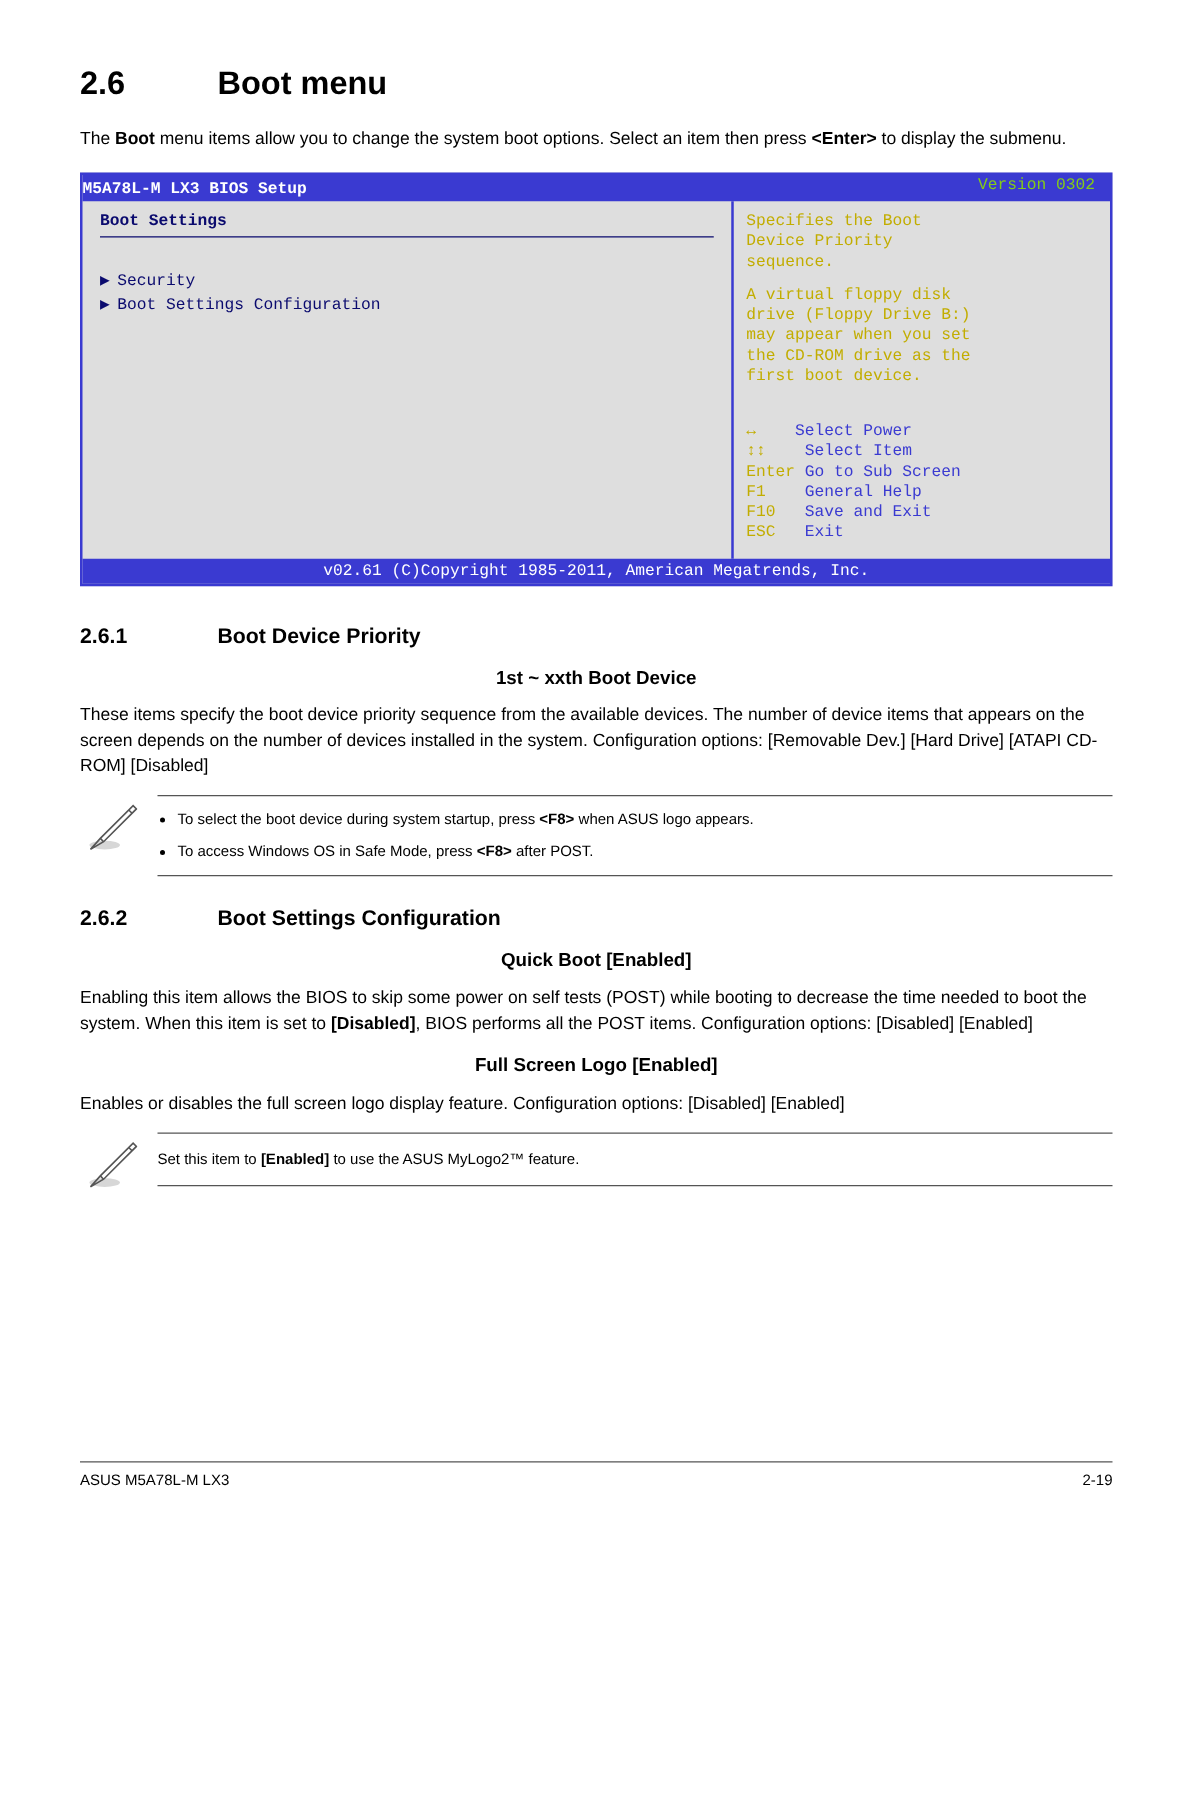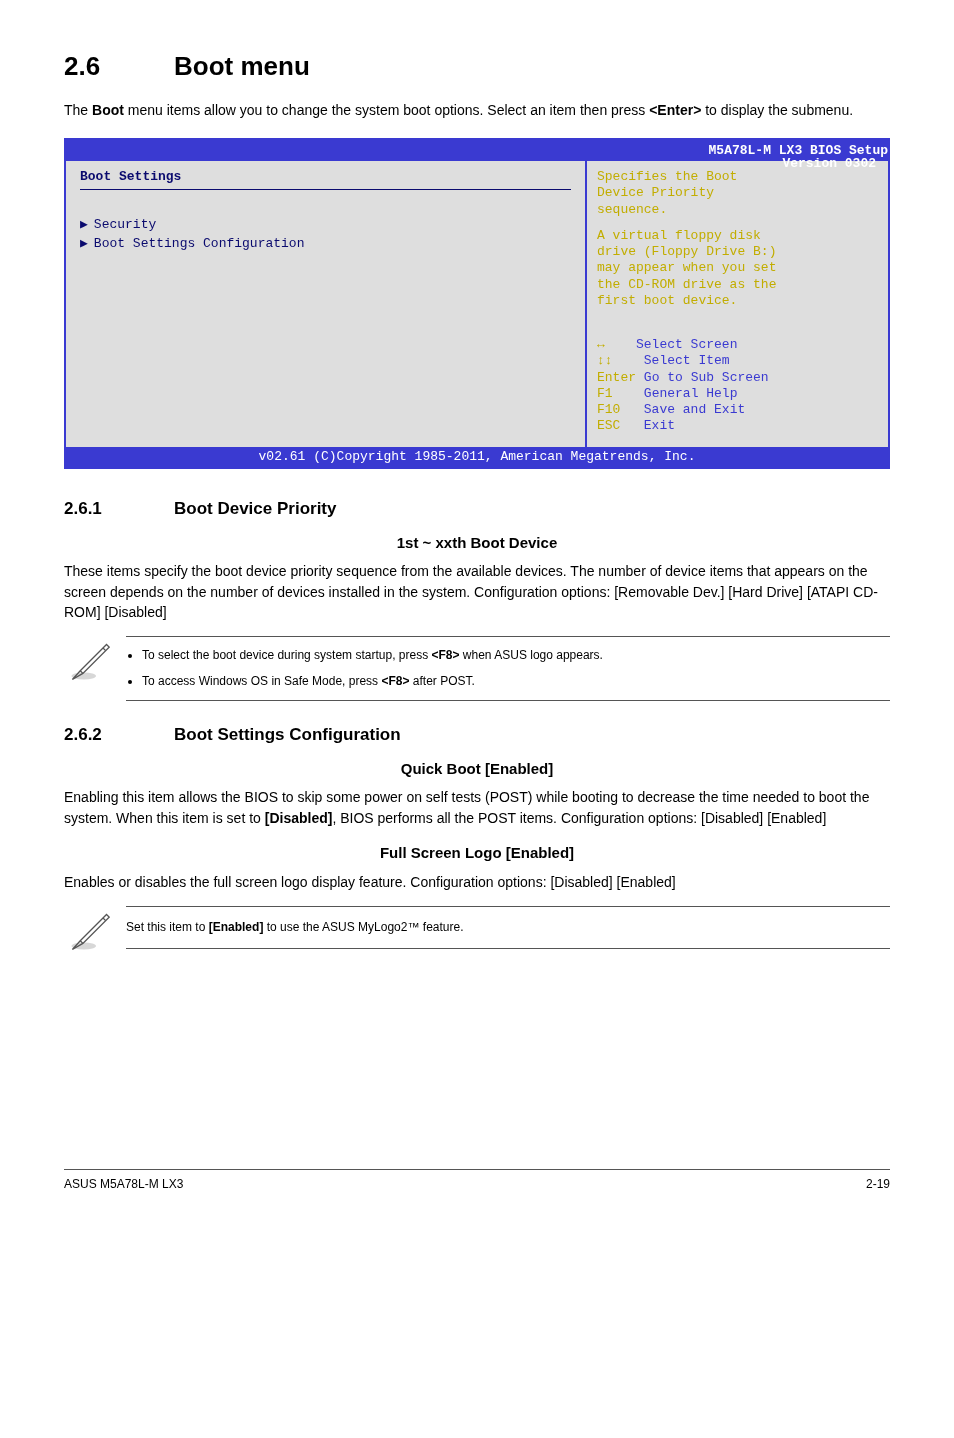--- a/index.html
+++ b/index.html
@@ -25,22 +25,22 @@
     font-size: 13px;
     line-height: 1.25;
     margin-bottom: 28px;
   }
   .bios-top {
     background: #3a3ad1;
     color: #fff;
     position: relative;
     padding: 3px 0 2px;
   }
-  .bios-top .title { text-align: right; color: #fff; font-weight: bold; }
-  .bios-top .version { position: absolute; right: 12px; top: 16px; color: #ffffff; font-weight: bold; }
+  .bios-top .title { text-align: left; color: #fff; font-weight: bold; }
+  .bios-top .version { position: absolute; right: 12px; top: 0; color: #84cc16; font-weight: normal; }
   .bios-tabs {
     color: #fff;
     padding: 2px 18px 3px;
   }
   .bios-tabs span { margin-right: 44px; }
   .bios-tabs .tab-boot { background: #dedede; color: #0a0a6e; padding: 1px 6px 2px; display: inline-block; }
 
   .bios-body { display: flex; }
   .bios-left {
     flex: 1;
@@ -138,21 +138,21 @@
       <div class="yellow">Specifies the Boot</div>
       <div class="yellow">Device Priority</div>
       <div class="yellow">sequence.</div>
       <div style="height:10px"></div>
       <div class="yellow">A virtual floppy disk</div>
       <div class="yellow">drive (Floppy Drive B:)</div>
       <div class="yellow">may appear when you set</div>
       <div class="yellow">the CD-ROM drive as the</div>
       <div class="yellow">first boot device.</div>
       <div style="height:28px"></div>
-      <div class="help-line"><span class="yellow">↔    </span><span>Select Screen</span></div>
+      <div class="help-line"><span class="yellow">↔    </span><span>Select Power</span></div>
       <div class="help-line"><span class="yellow">↕↕    </span><span>Select Item</span></div>
       <div class="help-line"><span class="yellow">Enter</span> <span>Go to Sub Screen</span></div>
       <div class="help-line"><span class="yellow">F1</span>    <span>General Help</span></div>
       <div class="help-line"><span class="yellow">F10</span>   <span>Save and Exit</span></div>
       <div class="help-line"><span class="yellow">ESC</span>   <span>Exit</span></div>
     </div>
   </div>
   <div class="bios-footer">v02.61 (C)Copyright 1985-2011, American Megatrends, Inc.</div>
 </div>
 

